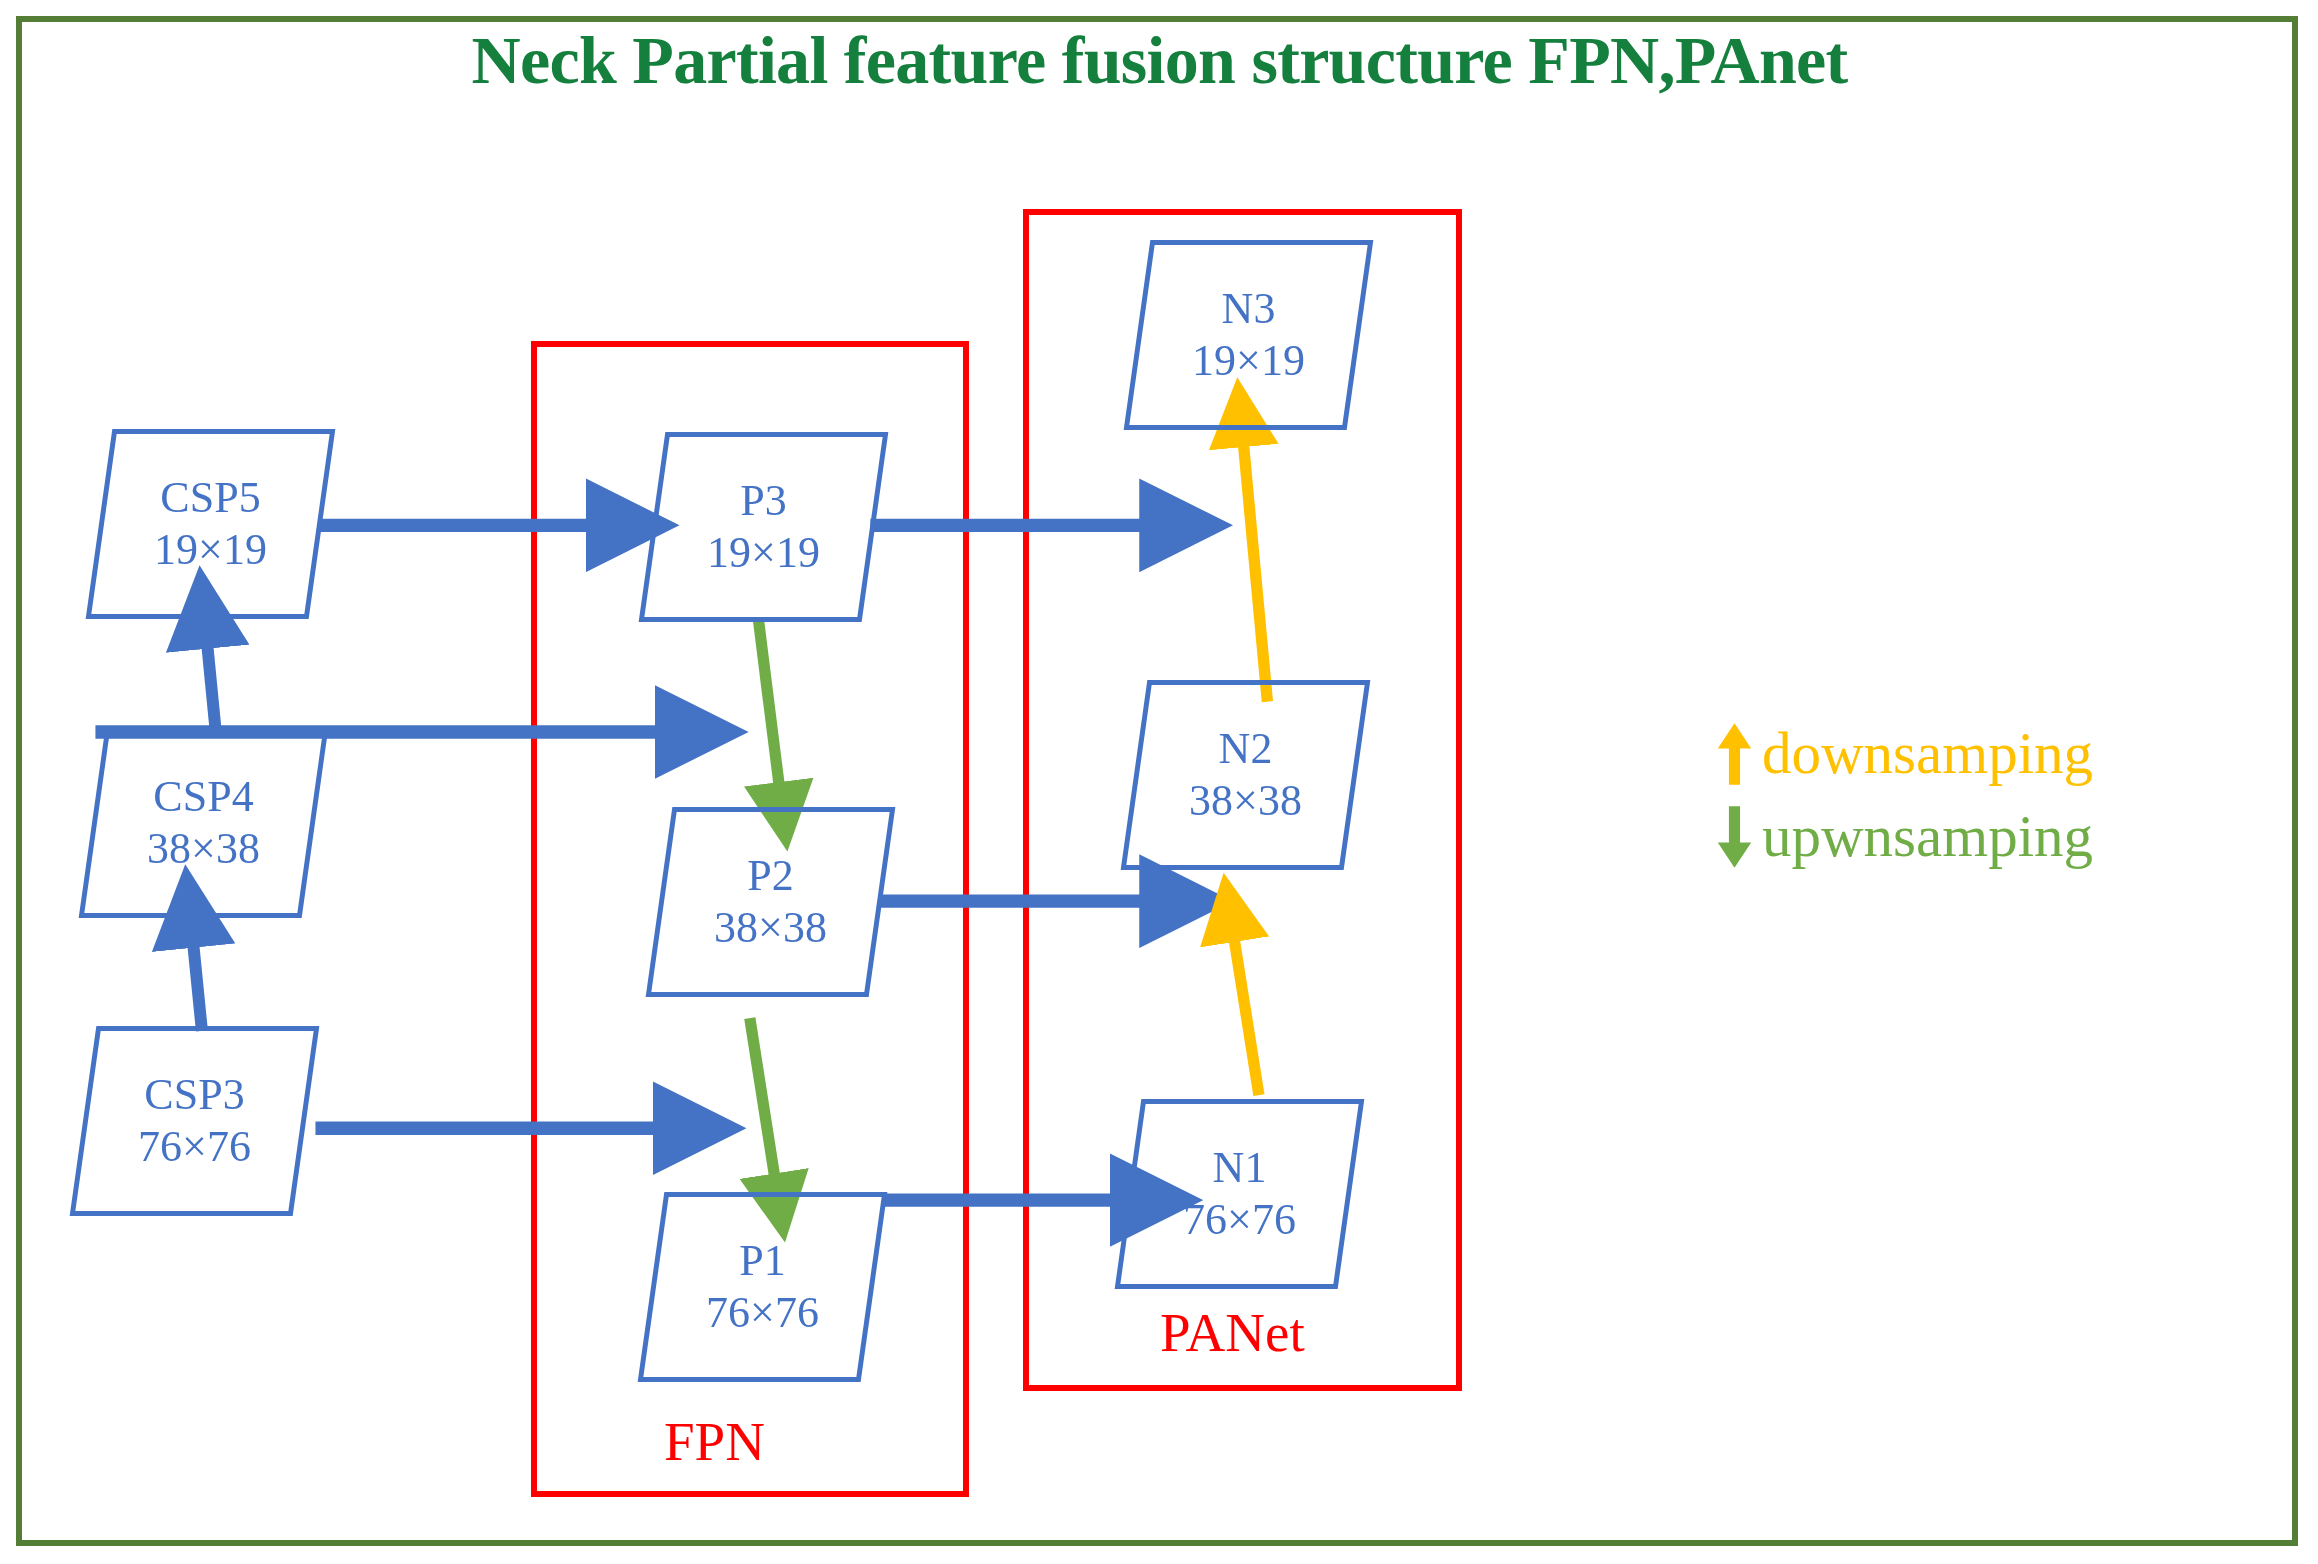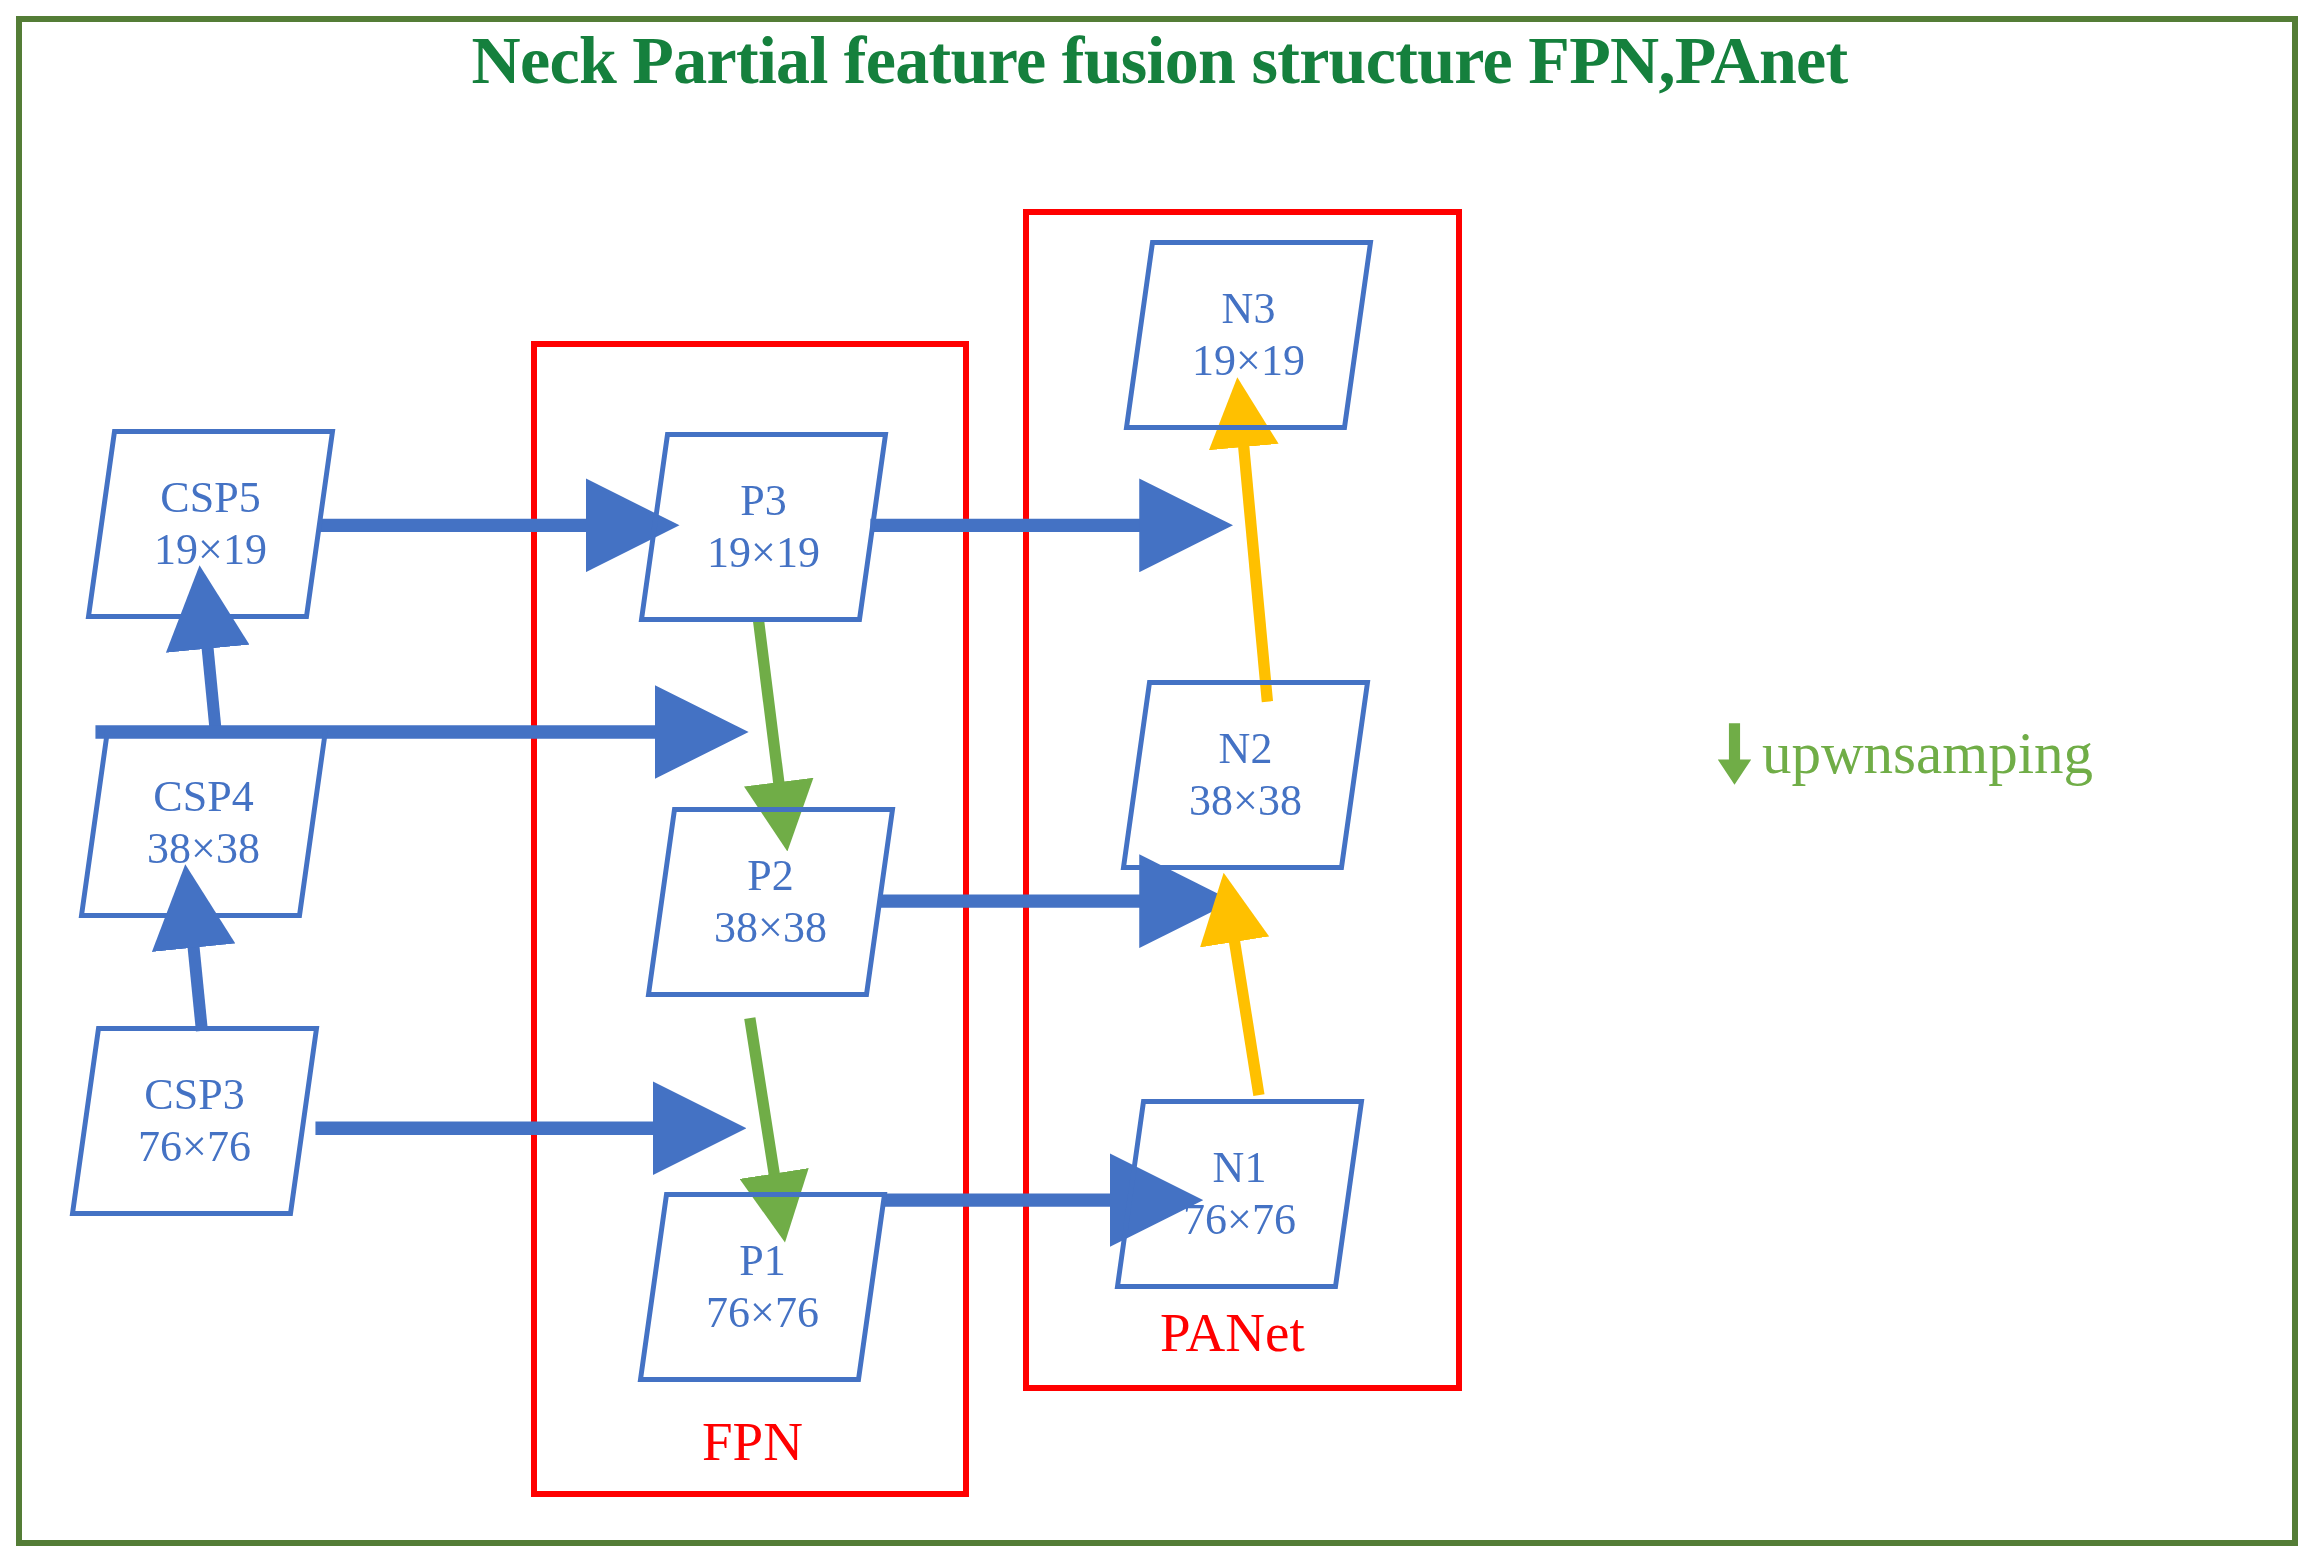--- a/index.html
+++ b/index.html
@@ -120,21 +120,21 @@
 
 <div id="canvas">
 
   <div id="outer-frame"></div>
 
   <div id="title">Neck Partial feature fusion structure FPN,PAnet</div>
 
   <div class="group-frame" style="left:531px; top:341px; width:438px; height:1156px;"></div>
   <div class="group-frame" style="left:1023px; top:209px; width:439px; height:1182px;"></div>
 
-  <div class="group-label" style="left:702px; top:1410px;">FPN</div>
+  <div class="group-label" style="left:664px; top:1410px;">FPN</div>
   <div class="group-label" style="left:1160px; top:1301px;">PANet</div>
 
   <svg id="arrows" viewBox="0 0 3288 2218">
     <defs>
       <marker id="blue-head" markerWidth="7" markerHeight="7" refX="1.3" refY="3.5" orient="auto" markerUnits="strokeWidth">
         <path d="M0,0 L7,3.5 L0,7 z" fill="#4472c4"></path>
       </marker>
       <marker id="green-head" markerWidth="6.2" markerHeight="6.2" refX="1.0" refY="3.1" orient="auto" markerUnits="strokeWidth">
         <path d="M0,0 L6.2,3.1 L0,6.2 z" fill="#70ad47"></path>
       </marker>
@@ -250,20 +250,28 @@
 
   <div class="node" style="left:1128px; top:1099px; width:223px; height:190px;">
     <div class="node-text">
       <span class="n-name">N1</span>
       <span class="n-dim">76×76</span>
     </div>
   </div>
 
   <div id="legend">
 
+    <div class="legend-row legend-down">
+      <span class="legend-glyph">
+        <svg width="39" height="68" viewBox="0 0 56 96">
+          <path d="M28 4 L52 40 L36 40 L36 92 L20 92 L20 40 L4 40 Z" fill="#ffc000"></path>
+        </svg>
+      </span>
+      <span class="legend-text">downsamping</span>
+    </div>
 
     <div class="legend-row legend-up">
       <span class="legend-glyph">
         <svg width="39" height="68" viewBox="0 0 56 96">
           <path d="M28 92 L52 56 L36 56 L36 4 L20 4 L20 56 L4 56 Z" fill="#70ad47"></path>
         </svg>
       </span>
       <span class="legend-text">upwnsamping</span>
     </div>
 

